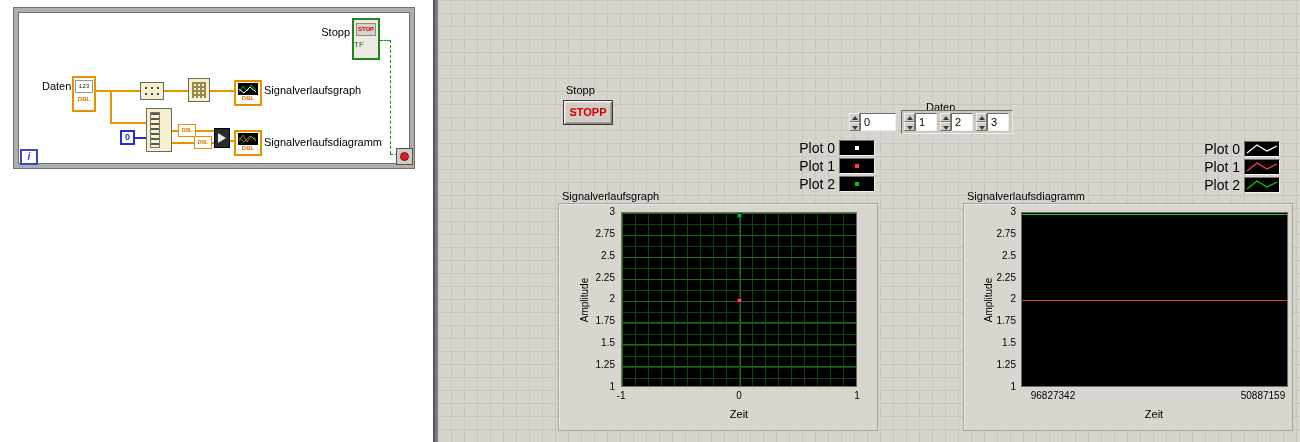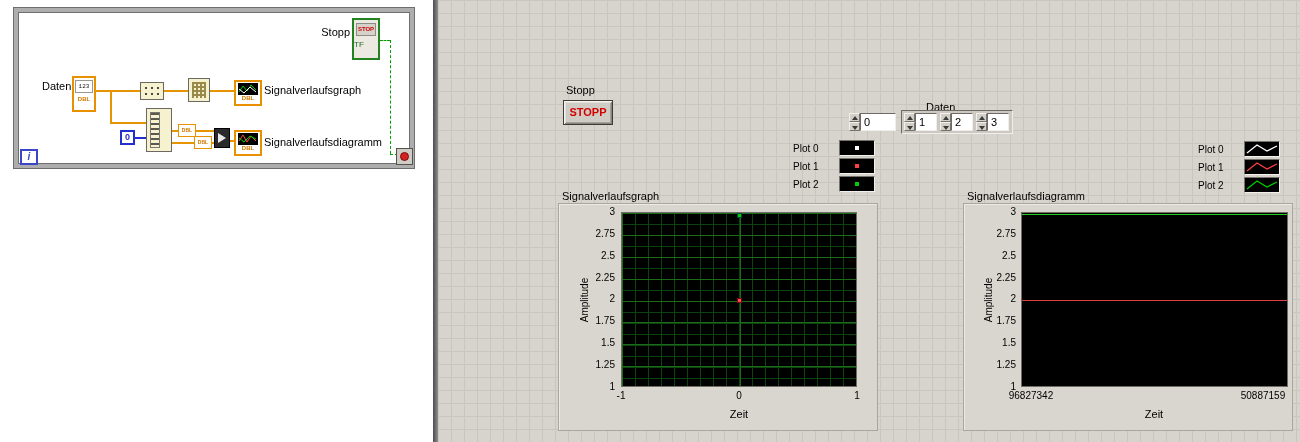--- a/index.html
+++ b/index.html
@@ -69,21 +69,21 @@
     border:1px solid;border-color:#f2f1ee #76736b #76736b #f2f1ee}
   .spin-up{top:0}.spin-dn{top:9px}
   .spin-up::after{content:"";position:absolute;left:2px;top:2px;
     border-left:3px solid transparent;border-right:3px solid transparent;border-bottom:4px solid #3a3a3a}
   .spin-dn::after{content:"";position:absolute;left:2px;top:3px;
     border-left:3px solid transparent;border-right:3px solid transparent;border-top:4px solid #3a3a3a}
   .numbox{height:18px;background:#fff;border:1px solid;border-color:#6e6b64 #efeeea #efeeea #6e6b64;
     font-size:11px;line-height:16px;padding-left:3px}
   .arr-shell{border:1px solid;border-color:#6e6b64 #efeeea #efeeea #6e6b64;background:#cdc9c2}
 
-  .lg-label{font-size:10px;line-height:15px;white-space:nowrap}
+  .lg-label{font-size:14px;text-align:right;line-height:15px;white-space:nowrap}
   .lg-sample{background:#000;border:1px solid;border-color:#76736b #f2f1ee #f2f1ee #76736b}
   .mk{position:absolute;width:4px;height:4px;left:15px;top:5px}
 
   .graph-box{background:#d9d6cf;border:1px solid #aaa69e;box-shadow:inset 1px 1px 0 #eceae5}
   .plot{position:absolute;background:#000;border:1px solid #6f6c65}
   .plot-grid{background-image:
     repeating-linear-gradient(to bottom,#1c6a1c 0 1px,transparent 1px 21.9px),
     repeating-linear-gradient(to right,#1c6a1c 0 1px,transparent 1px 118px),
     repeating-linear-gradient(to bottom,#0d430d 0 1px,transparent 1px 11px),
     repeating-linear-gradient(to right,#0d430d 0 1px,transparent 1px 13px)}
@@ -299,19 +299,19 @@
     <span class="ytick" style="left:8px;top:112px;width:44px">1.75</span>
     <span class="ytick" style="left:8px;top:134px;width:44px">1.5</span>
     <span class="ytick" style="left:8px;top:156px;width:44px">1.25</span>
     <span class="ytick" style="left:8px;top:178px;width:44px">1</span>
 
     <div class="plot" style="left:57px;top:8px;width:267px;height:175px">
       <div class="hline" style="top:1px;background:#22cc22"></div>
       <div class="hline" style="top:87px;background:#e04040"></div>
     </div>
 
-    <span class="xtick" style="left:39px;top:187px;width:56px">96827342</span>
+    <span class="xtick" style="left:61px;top:187px;width:56px">96827342</span>
     <span class="xtick" style="left:271px;top:187px;width:56px">50887159</span>
 
     <div class="axis-x" style="left:140px;top:204px;width:100px">Zeit</div>
   </div>
 
 </div>
 
 </body></html>

